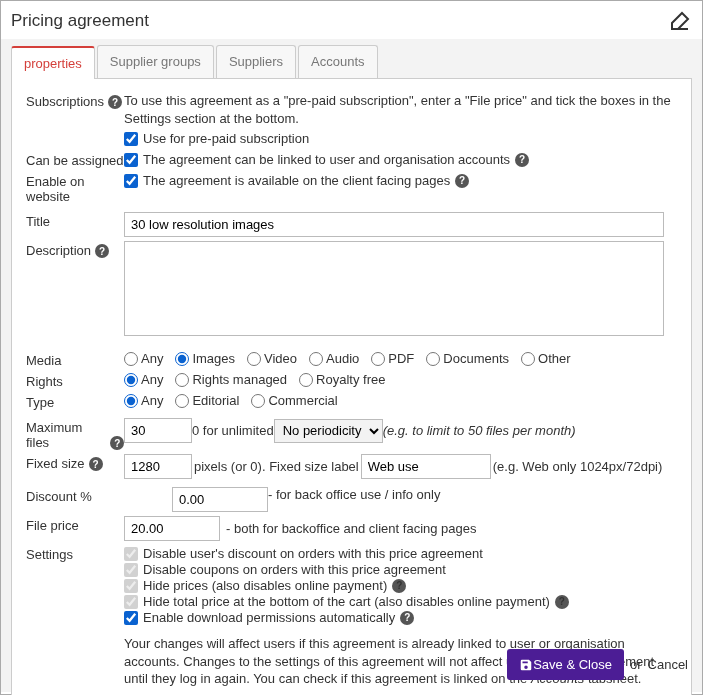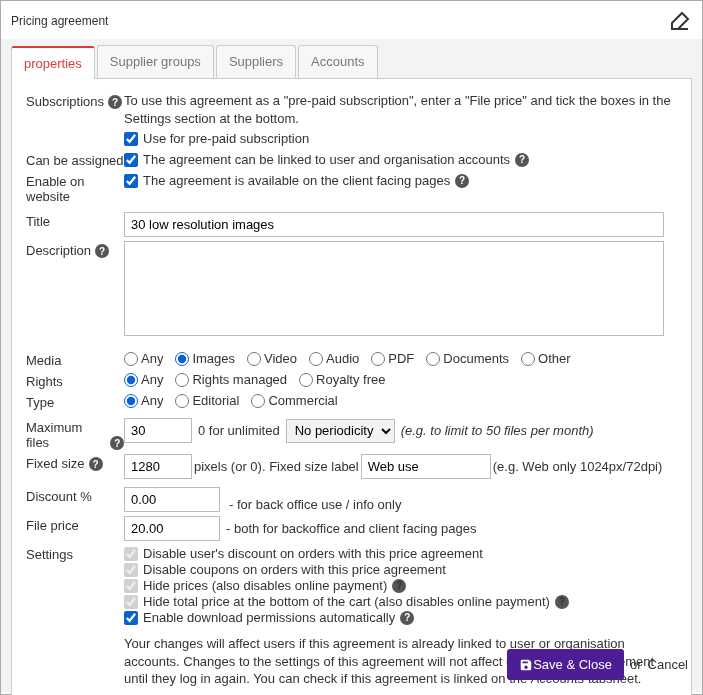--- a/index.html
+++ b/index.html
@@ -1,19 +1,19 @@
 <!DOCTYPE html>
 <html><head>
 <meta charset="utf-8">
 <style>
 * { box-sizing: border-box; margin: 0; padding: 0; font-family: Arial, Helvetica, sans-serif; }
 body { background: #fff; font-size: 13px; color: #333; }
 .window { width: 703px; height: 695px; border: 1px solid #aaa; position: relative; }
 .titlebar { display: flex; justify-content: space-between; align-items: center; padding: 8px 10px 6px 10px; }
-.titlebar h1 { font-size: 12px; font-weight: 400; color: #333; }
+.titlebar h1 { font-size: 17px; font-weight: 400; color: #333; }
 .edit-icn { width: 24px; height: 24px; cursor: pointer; }
 .edit-icn svg { width: 24px; height: 24px; }
 .body-area { background: #f3f3f3; padding: 6px 10px 10px 10px; height: calc(100% - 40px); position: relative; }
 .tabs { display: flex; gap: 2px; }
 .tab { padding: 8px 12px; background: #f7f7f7; border: 1px solid #ccc; border-bottom: none; color: #777; font-size: 13px; cursor: pointer; border-radius: 3px 3px 0 0; }
 .tab.active { background: #fff; color: #d43f3a; border-top: 2px solid #d43f3a; position: relative; top: 1px; }
 .panel { background: #fff; border: 1px solid #ccc; padding: 12px 14px 14px 14px; min-height: 560px; }
 .row { display: flex; align-items: flex-start; margin-bottom: 2px; padding: 1px 0; }
 .row.lg-gap { margin-bottom: 6px; }
 .label-col { width: 98px; flex-shrink: 0; display: flex; align-items: flex-end; gap: 4px; font-size: 13px; color: #333; padding-top: 2px; }
@@ -192,21 +192,21 @@
               <span>Commercial</span>
             </label>
         </div>
       </div>
 
       <div class="row">
         <div class="label-col">
             <span>Maximum files</span>
             <span class="help-icn">?</span>
           </div>
-        <div class="content-col" style="display:flex;align-items:center;gap:6px;">
+        <div class="content-col" style="display:flex;align-items:center;">
           <input type="text" style="width: 68px;" value="30">
           <span class="hint">0 for unlimited</span>
           <select><option>No periodicity</option></select>
           <span class="hint-it">(e.g. to limit to 50 files per month)</span>
         </div>
       </div>
 
       <div class="row lg-gap">
         <div class="label-col">
             <span>Fixed size</span>
@@ -217,21 +217,21 @@
           <span class="hint">pixels (or 0). Fixed size label</span>
           <input type="text" style="width: 130px;" value="Web use">
           <span class="hint">(e.g. Web only 1024px/72dpi)</span>
         </div>
       </div>
 
       <div class="row">
         <div class="label-col">
             <span>Discount %</span>
           </div>
-        <div class="content-col" style="display:flex;align-items:flex-end;gap:9px;">
+        <div class="content-col" style="display:flex;align-items:flex-start;gap:0;margin-left:48px;">
           <input type="text" style="width: 96px;" value="0.00">
           <span class="hint">- for back office use / info only</span>
         </div>
       </div>
 
       <div class="row">
         <div class="label-col">
             <span>File price</span>
           </div>
         <div class="content-col" style="display:flex;align-items:center;gap:6px;">

